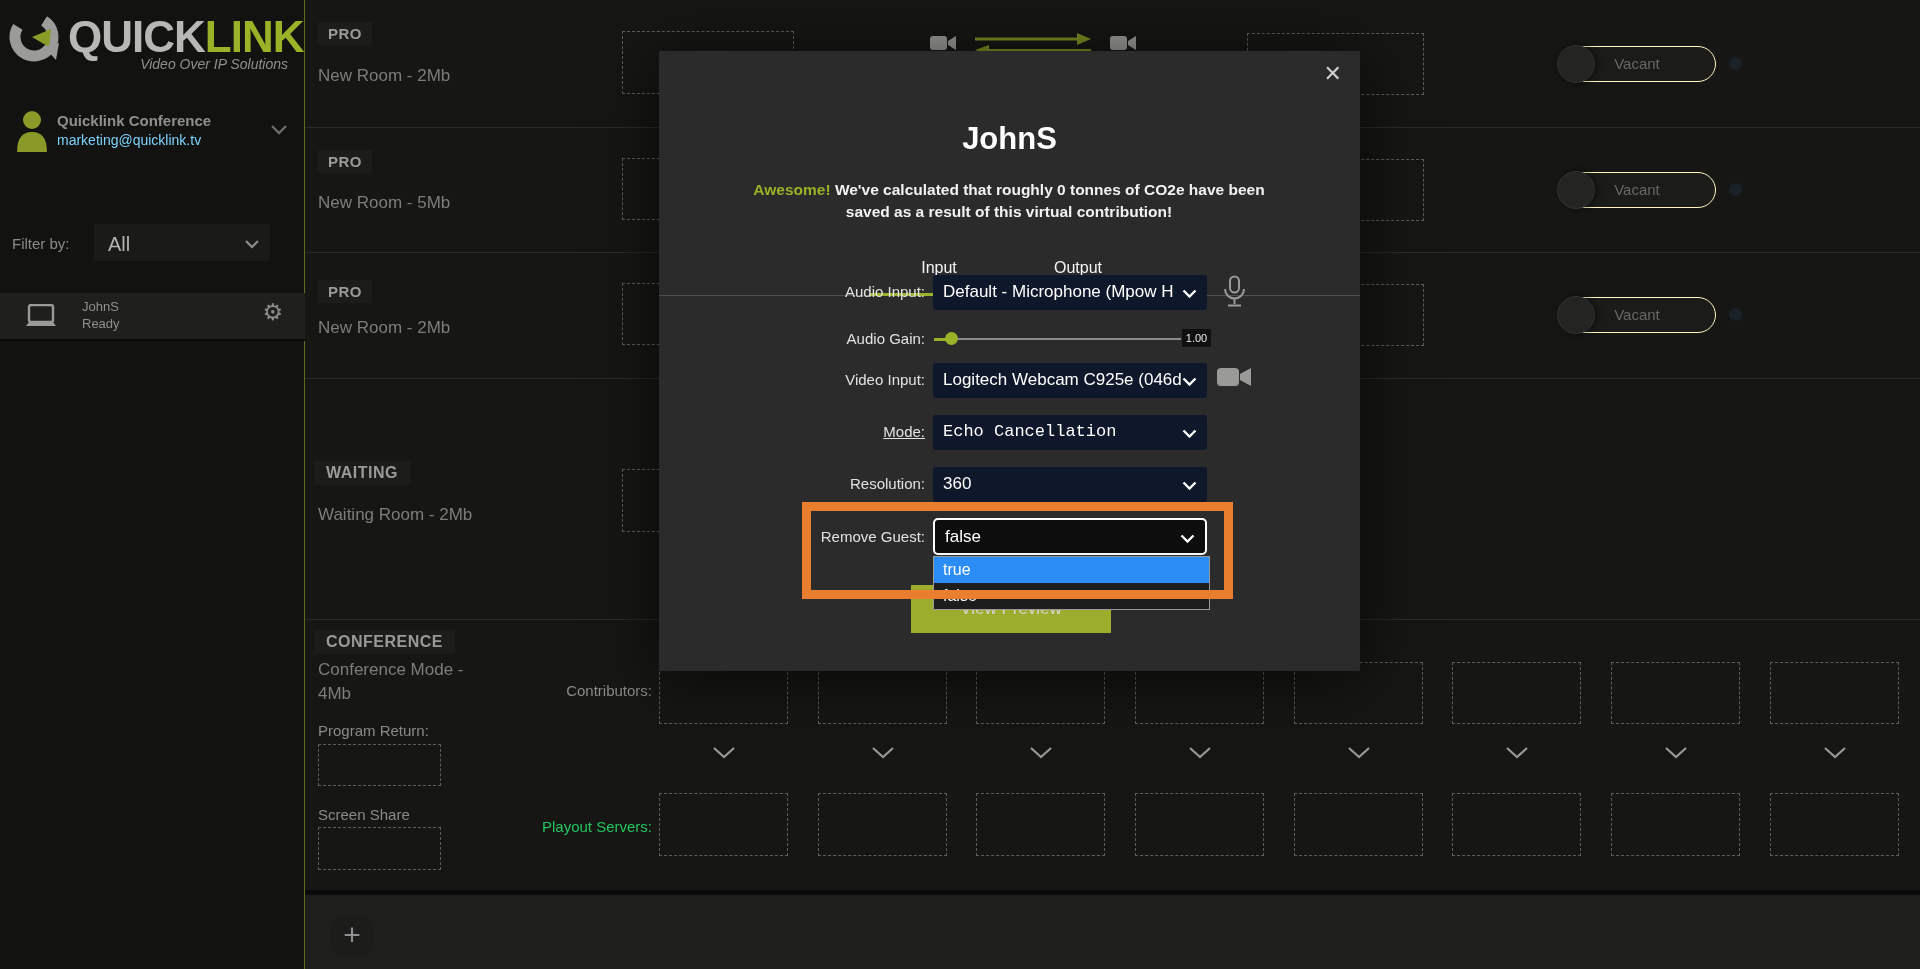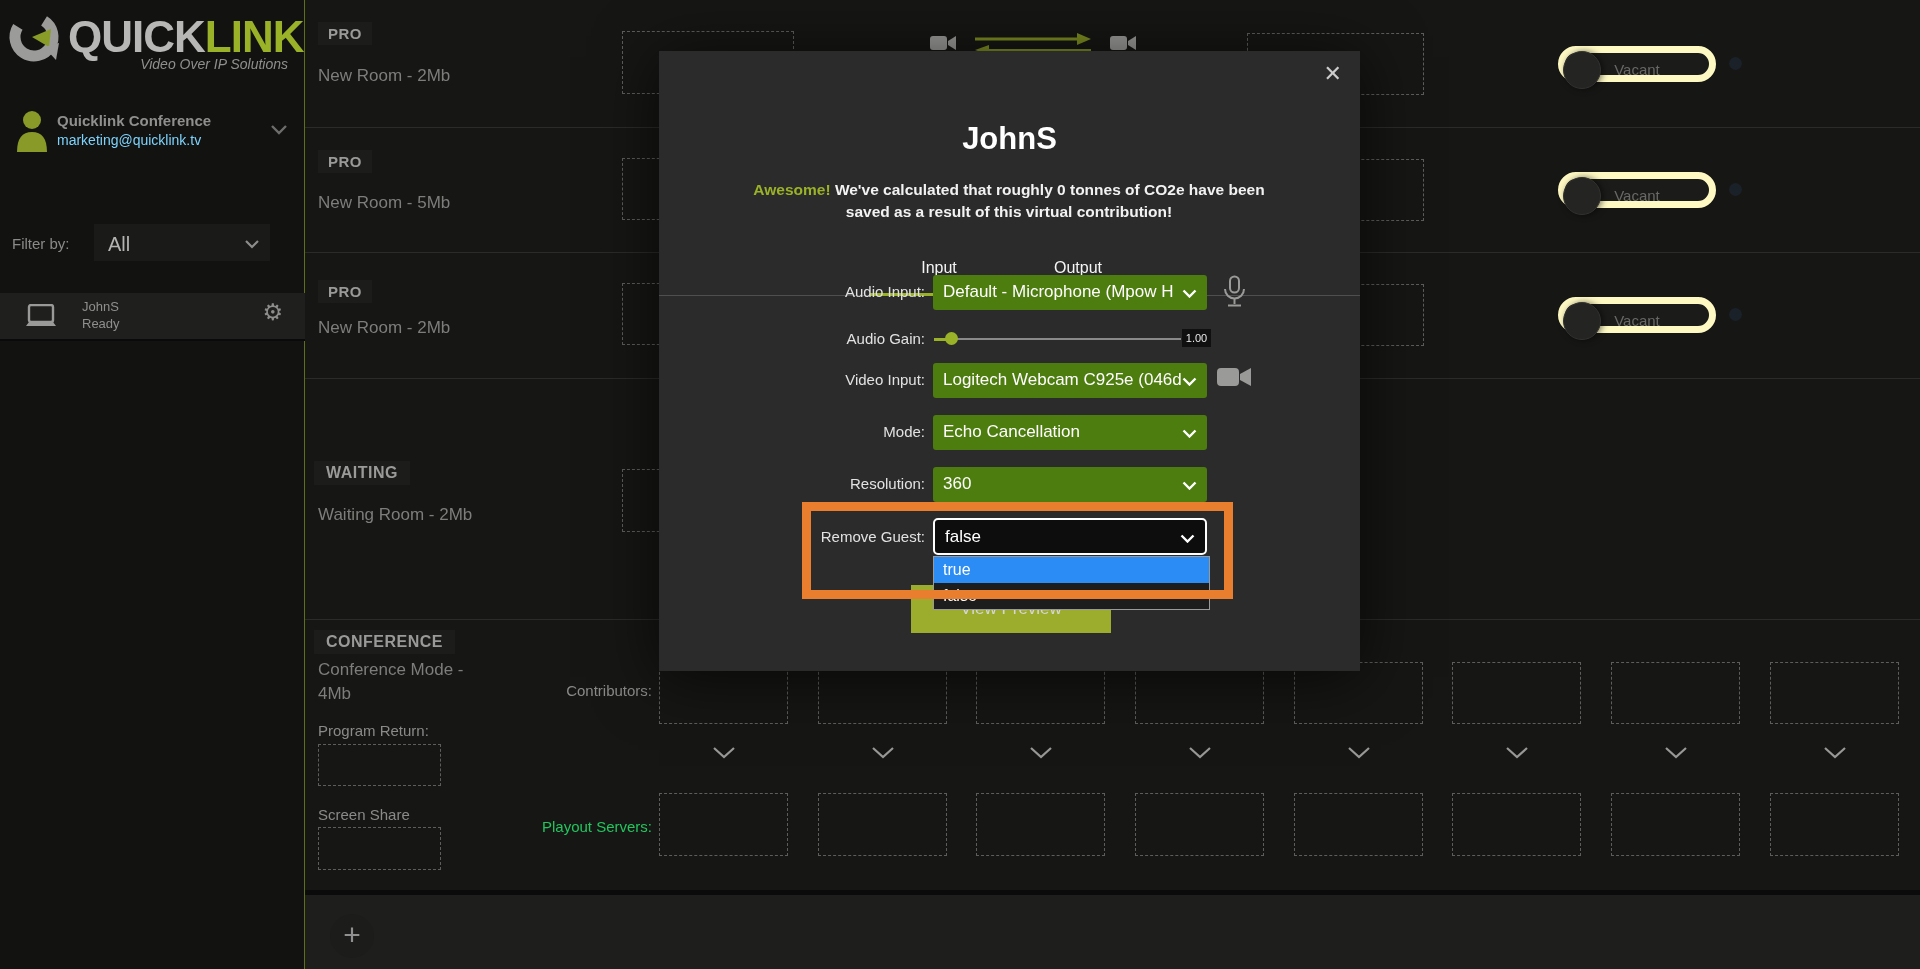--- a/index.html
+++ b/index.html
@@ -23,21 +23,21 @@
   .device-status{position:absolute;left:82px;top:23px;font-size:13px;color:#8f8f8d;}
   .device-gear{position:absolute;right:22px;top:8px;font-size:23px;color:#8d8d8b;line-height:1;cursor:pointer;}
   .device-laptop{position:absolute;left:24px;top:11px;}
 
   
   .sep{position:absolute;left:305px;width:1615px;height:1px;background:#2b2b29;}
   .badge{position:absolute;background:#1c1c1b;color:#9a9a98;font-weight:bold;font-size:15px;padding:3px 10px;letter-spacing:.5px;}
   .badge.big{font-size:16px;padding:3px 12px;}
   .room-name{position:absolute;font-size:17px;color:#7d7d7b;}
   .dashed{position:absolute;border:1px dashed #5d5d5b;box-sizing:border-box;background:transparent;}
-  .pill{position:absolute;width:158px;height:36px;border-radius:18px;background:#1b1b1a;border:7px solid #fef9c3;box-sizing:border-box;}
+  .pill{position:absolute;width:158px;height:36px;border-radius:18px;background:#1b1b1a;border:1px solid #fef9c3;box-sizing:border-box;}
   .pill-knob{position:absolute;left:-2px;top:-2px;width:38px;height:38px;border-radius:50%;background:#242423;border:1px solid #323230;box-sizing:border-box;box-shadow:2px 0 6px rgba(0,0,0,.5);}
   .pill-label{position:absolute;left:0;right:0;top:8px;text-align:center;font-size:15px;color:#686866;}
   .dot{position:absolute;width:13px;height:13px;border-radius:50%;background:#1a2129;}
   .link-icons{position:absolute;left:930px;top:31px;width:206px;height:26px;}
   .chev-cell{position:absolute;width:129px;text-align:center;}
   .bottom-divider{position:absolute;left:305px;top:890px;width:1615px;height:5px;background:#0b0b0b;}
   .bottom-bar{position:absolute;left:305px;top:895px;width:1615px;height:74px;background:#1e1e1d;}
   .add-btn{position:absolute;left:330px;top:914px;width:44px;height:44px;border-radius:50%;background:#1c1c1b;color:#909090;font-size:30px;text-align:center;line-height:42px;cursor:pointer;}
 
   
@@ -58,28 +58,28 @@
   .modal{position:absolute;left:659px;top:51px;width:701px;height:620px;background:#2b2b2b;box-shadow:0 6px 60px rgba(0,0,0,.65);z-index:10;}
   .modal-close{position:absolute;right:18px;top:10px;font-size:22px;color:#cccccc;cursor:pointer;}
   .modal-title{position:absolute;left:0;right:0;top:70px;text-align:center;font-size:31px;font-weight:bold;color:#ffffff;}
   .modal-msg{position:absolute;left:80px;top:128px;width:540px;text-align:center;font-size:15.5px;font-weight:600;color:#f2f2f2;line-height:22px;}
   .modal-msg .hl{color:#9ab227;}
   .tabbar{position:absolute;left:0;top:196px;width:701px;height:49px;border-bottom:1px solid #4f4f4f;box-sizing:border-box;}
   .tab{position:absolute;top:12px;width:140px;text-align:center;font-size:16px;color:#f5f5f5;cursor:pointer;}
   .tab-input{left:210px;} .tab-output{left:349px;}
   .tab-underline{position:absolute;left:211px;bottom:-1px;width:140px;height:3px;background:#9ab227;}
   .flabel{position:absolute;left:56px;width:210px;text-align:right;font-size:15px;color:#e2e2e2;}
-  .select{position:absolute;left:274px;width:274px;height:35px;background:#4d7c0f;border-radius:3px;color:#fff;overflow:hidden;cursor:pointer;}
+  .select{position:absolute;left:274px;width:274px;height:35px;background:#0f172a;border-radius:3px;color:#fff;overflow:hidden;cursor:pointer;}
   .select .sel-text{position:absolute;left:10px;top:7px;font-size:17px;white-space:nowrap;}
   .sel-chev{position:absolute;right:10px;top:14px;}
   .filter-select .sel-chev{top:15px;}
-  .sel-audio{top:224px;} .sel-video{top:312px;} .sel-mode{top:364px;} .sel-res{top:416px;}
+  .sel-audio{top:224px;} .sel-video{top:312px;} .sel-mode{top:364px;font-family:Liberation Mono, monospace;} .sel-res{top:416px;}
   .sel-remove{top:467px;height:37px;border:2px solid #ffffff;border-radius:5px;background:#0d0d0d;box-sizing:border-box;}
   .sel-remove .sel-text{top:7px;}
-  .lab-audio{top:232px;} .lab-gain{top:279px;} .lab-video{top:320px;} .lab-mode{top:372px;} .lab-res{top:424px;} .lab-remove{top:477px;}
+  .lab-audio{top:232px;} .lab-gain{top:279px;} .lab-video{top:320px;} .lab-mode{top:372px;text-decoration:underline;} .lab-res{top:424px;} .lab-remove{top:477px;}
   .gain-slider{position:absolute;left:275px;top:280px;width:247px;height:16px;cursor:pointer;}
   .gain-track{position:absolute;left:0;right:0;top:7px;height:2px;background:#8a8a8a;}
   .gain-fill{position:absolute;left:0;top:6.5px;width:18px;height:3px;background:#9ab227;}
   .gain-thumb{position:absolute;left:11px;top:1px;width:13px;height:13px;border-radius:50%;background:#9ab227;}
   .gain-value{position:absolute;left:523px;top:278px;width:29px;height:18px;background:#101010;color:#e8e8e8;font-size:11px;text-align:center;line-height:18px;}
   .mic-icon{position:absolute;left:561px;top:224px;}
   .cam-icon-modal{position:absolute;left:558px;top:314px;}
   .dropdown{position:absolute;left:274px;top:505px;width:277px;background:#1d1d1d;border:1px solid #9a9a9a;box-sizing:border-box;z-index:3;}
   .dd-item{height:26px;line-height:26px;padding-left:9px;font-size:16px;color:#ffffff;cursor:pointer;}
   .dd-true{background:#2a8cf4;}

